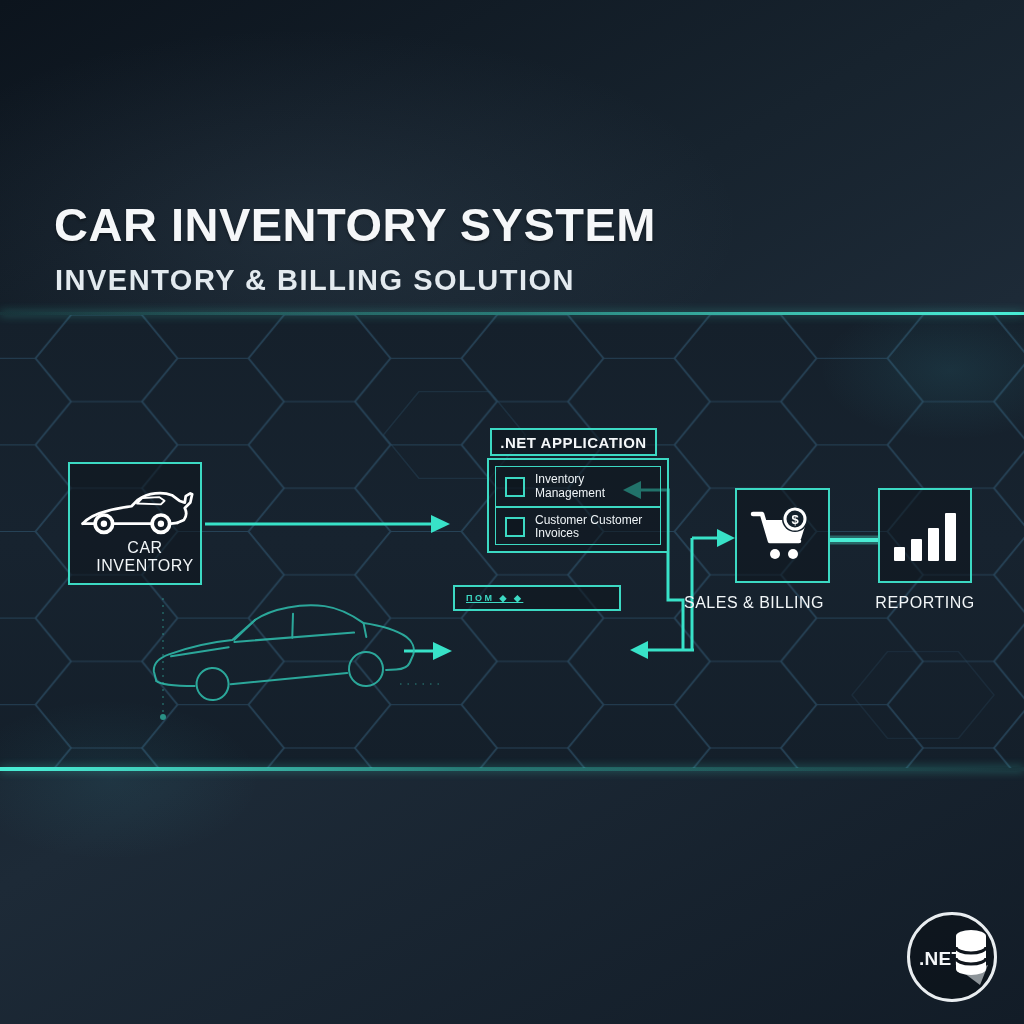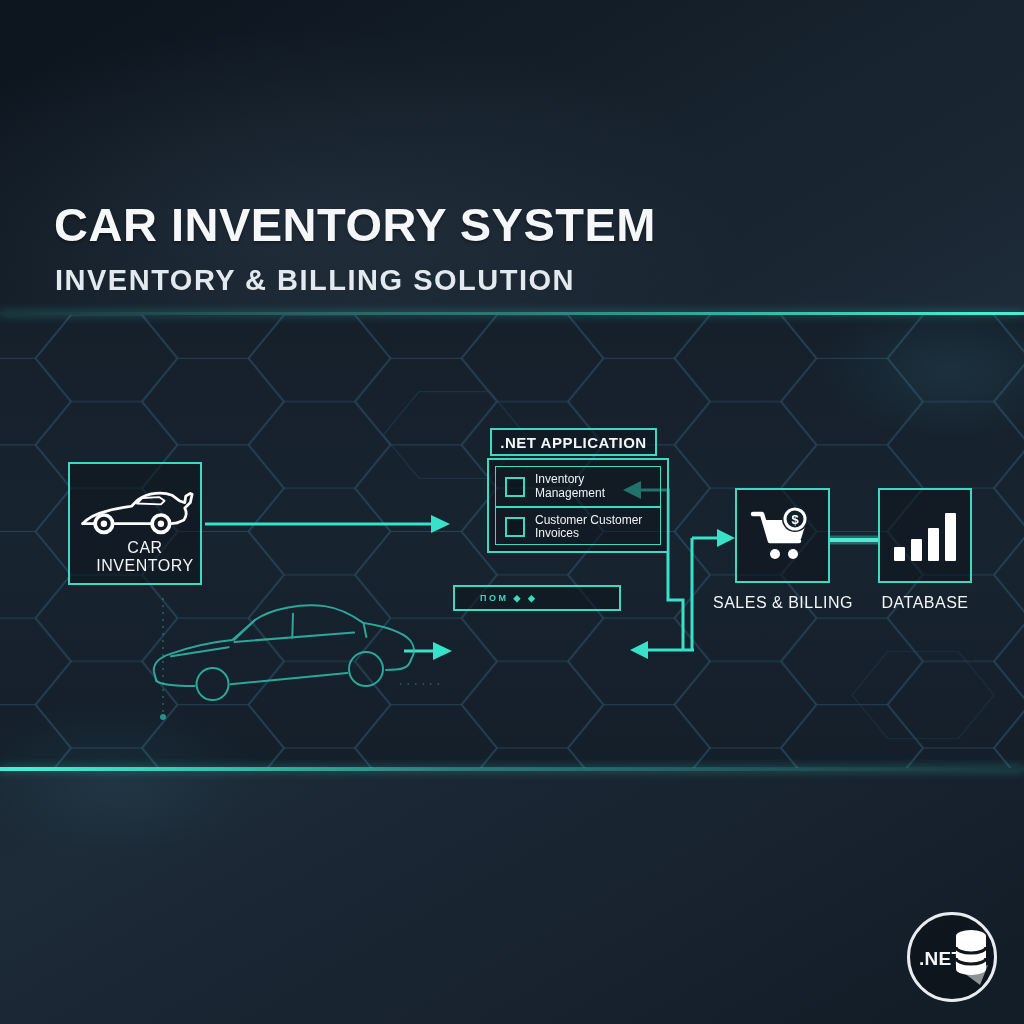--- a/index.html
+++ b/index.html
@@ -45,31 +45,31 @@
   .box-apptitle span{color:#f4f7f9;font-size:15px;font-weight:700;letter-spacing:.5px;}
   .box-appbody{left:455px;top:458px;width:182px;height:95px;margin-left:32px;}
   .app-inner{position:absolute;left:6px;top:6px;right:6px;bottom:6px;border:1.5px solid #3cd9c3;}
   .module-row{display:flex;align-items:center;gap:10px;padding:0 9px;height:39px;}
   .checkbox{width:20px;height:20px;border:2px solid #3cd9c3;flex:none;background:rgba(10,18,25,.4);}
   .module-label{color:#eef3f6;font-size:12px;line-height:13.5px;}
   .app-divider{height:1.5px;background:#3cd9c3;}
 
   
   .box-sqltitle{left:453px;top:585px;width:168px;height:26px;display:flex;align-items:center;}
-  .box-sqltitle span{color:#3cd9c3;font-size:9px;letter-spacing:2.5px;padding-left:25px;font-weight:700;}
+  .box-sqltitle span{color:#3cd9c3;font-size:9px;letter-spacing:2.5px;padding-left:11px;font-weight:700;text-decoration:underline;}
   .box-sqlbody{left:453px;top:611px;width:168px;height:96px;}
   .sql-label{position:absolute;left:12px;top:11px;width:100px;color:#f4f7f9;
     font-size:17px;font-weight:700;line-height:26px;letter-spacing:.3px;}
   .dbicon{position:absolute;left:106px;top:7px;width:52px;height:64px;}
   .dbmini{position:absolute;left:120px;top:72px;width:22px;height:14px;}
 
   
   .box-sales{left:735px;top:488px;width:95px;height:95px;display:flex;align-items:center;justify-content:center;}
   .box-report{left:878px;top:488px;width:94px;height:95px;display:flex;align-items:center;justify-content:center;}
-  .lbl-sales{position:absolute;left:702px;top:594px;width:162px;}
+  .lbl-sales{position:absolute;left:673px;top:594px;width:162px;}
   .lbl-report{position:absolute;left:848px;top:594px;width:154px;}
 
   
   .badge{position:absolute;left:907px;top:912px;width:90px;height:90px;border:3px solid #e9edf0;
     border-radius:50%;background:rgba(9,14,20,.55);}
   .badge-label{position:absolute;left:9px;top:33px;color:#f4f6f8;font-size:19px;font-weight:800;letter-spacing:.3px;}
   .badge svg{position:absolute;overflow:visible;}
 </style>
 </head>
 <body>
@@ -198,21 +198,21 @@
   <div class="node-label lbl-sales">SALES &amp; BILLING</div>
 
   <div class="tealbox box-report">
     <svg width="62" height="52" viewBox="0 0 62 52" fill="#ffffff">
       <rect x="0" y="37" width="11" height="14" rx="1"></rect>
       <rect x="17" y="29" width="11" height="22" rx="1"></rect>
       <rect x="34" y="18" width="11" height="33" rx="1"></rect>
       <rect x="51" y="3" width="11" height="48" rx="1"></rect>
     </svg>
   </div>
-  <div class="node-label lbl-report">DATABASE</div>
+  <div class="node-label lbl-report">REPORTING</div>
 
   <div class="badge">
     <div class="badge-label">.NET</div>
     <svg style="left:44px;top:12px;" width="36" height="62" viewBox="0 0 36 62">
       <path d="M10,46 L34,38 L26,58 Z" fill="#aeb4b9" opacity=".8"></path>
       <rect x="2" y="9" width="30" height="33" fill="#ffffff"></rect>
       <ellipse cx="17" cy="9" rx="15" ry="6" fill="#ffffff"></ellipse>
       <ellipse cx="17" cy="42" rx="15" ry="6" fill="#ffffff"></ellipse>
       <path d="M2,20 A15,6 0 0 0 32,20 M2,31 A15,6 0 0 0 32,31" stroke="#10161d" stroke-width="3" fill="none"></path>
     </svg>

